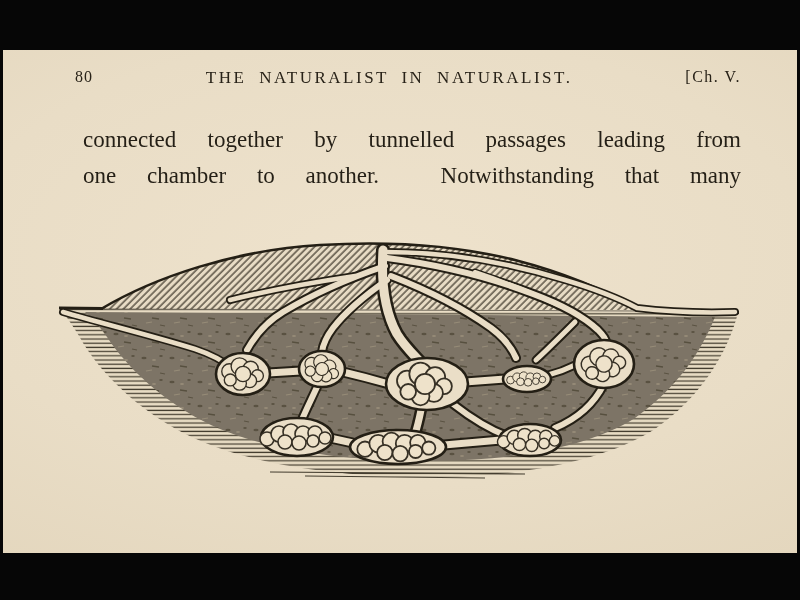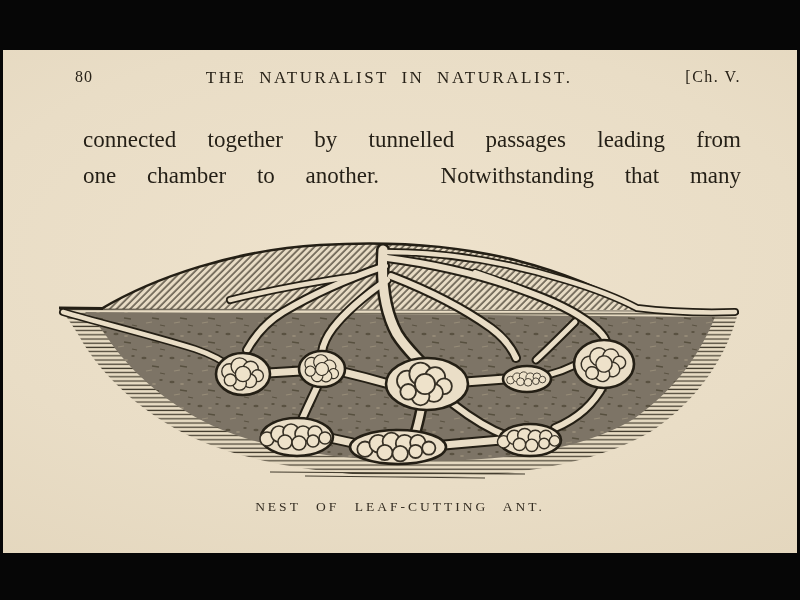--- a/index.html
+++ b/index.html
@@ -199,14 +199,13 @@
       <use href="#cloudB" transform="translate(343,215) scale(1.1)"></use>
       <use href="#cloudB" transform="translate(475,208) scale(0.88)"></use>
     </g>
 
     <g stroke="#453e30" stroke-width="1.2" fill="none">
       <path d="M215,240 L470,242"></path>
       <path d="M250,244 L430,246"></path>
     </g>
   </svg>
 
-  <div class="caption">NEST OF LEAF-CUTTING ANT.</div>
 </div>
 
 </body></html>

